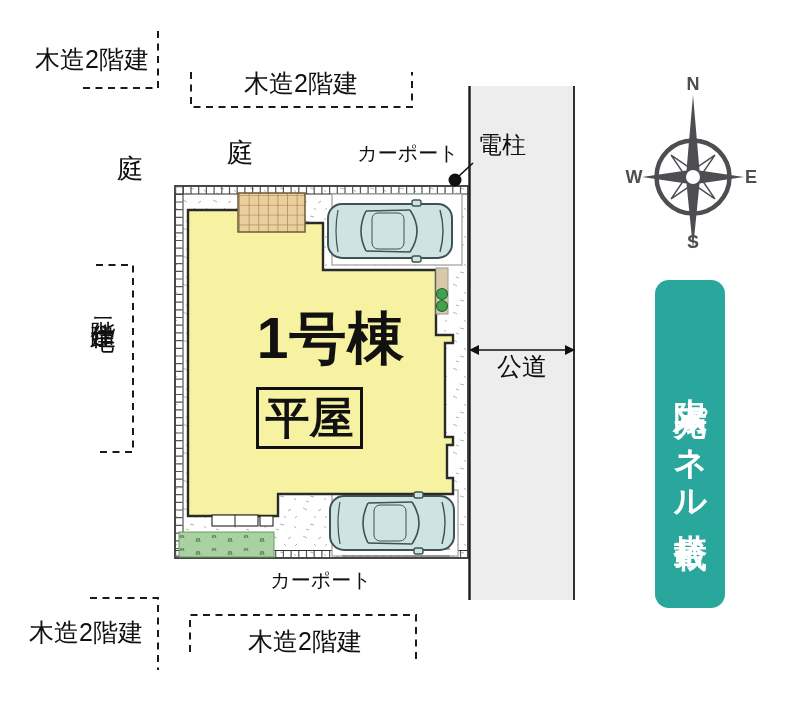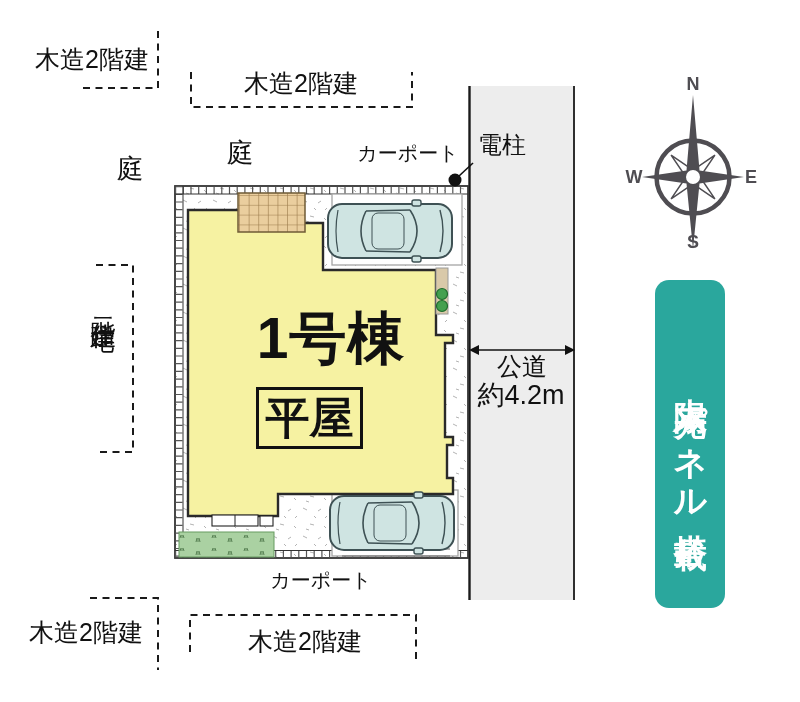--- a/index.html
+++ b/index.html
@@ -137,21 +137,20 @@
   <div class="lbl lbl-garden" style="left:240px;top:139px;">庭</div>
   <div class="lbl lbl-carport" style="left:408px;top:143px;">カーポート</div>
   <div class="lbl lbl-pole" style="left:502px;top:132px;">電柱</div>
 
   <div class="lbl lbl-bname" style="left:307px;top:309px;margin-left:24px;">1号棟</div>
   <div class="type-box">
     <span>平屋</span>
   </div>
 
   <div class="lbl lbl-road" style="left:522px;top:353px;">公道</div>
-  <div class="lbl lbl-road2" style="left:521px;top:381px;">約4.2m</div>
 
   <div class="vtext lbl-left-neighbor">二階建住宅</div>
 
   <div class="lbl lbl-carport" style="left:321px;top:570px;">カーポート</div>
   <div class="lbl lbl-sm" style="left:86px;top:619px;">木造2階建</div>
   <div class="lbl lbl-sm" style="left:305px;top:628px;">木造2階建</div>
 
   <div class="solar-badge">
     <span>太陽光パネル搭載</span>
   </div>

